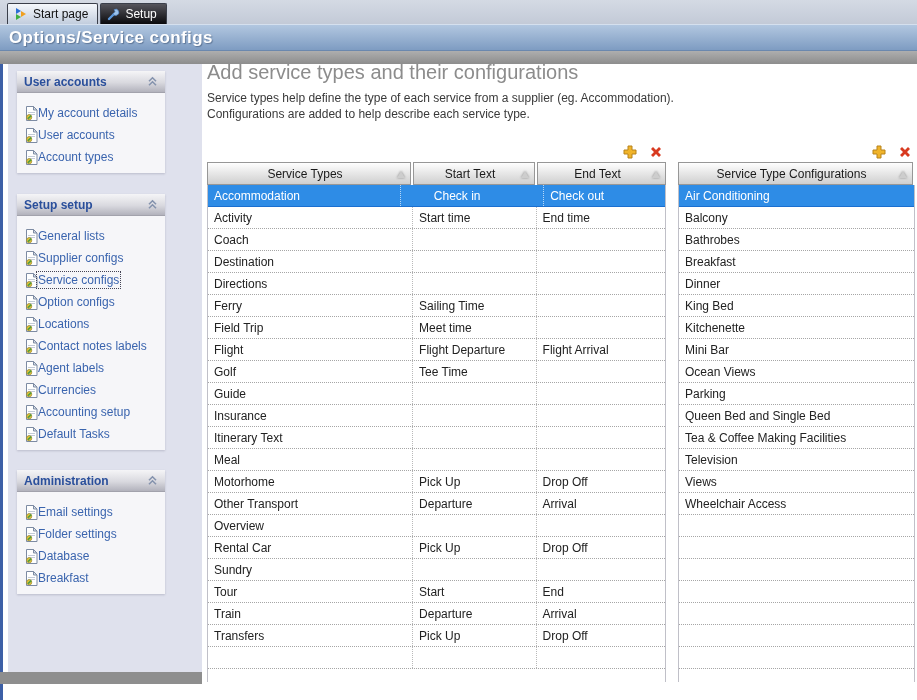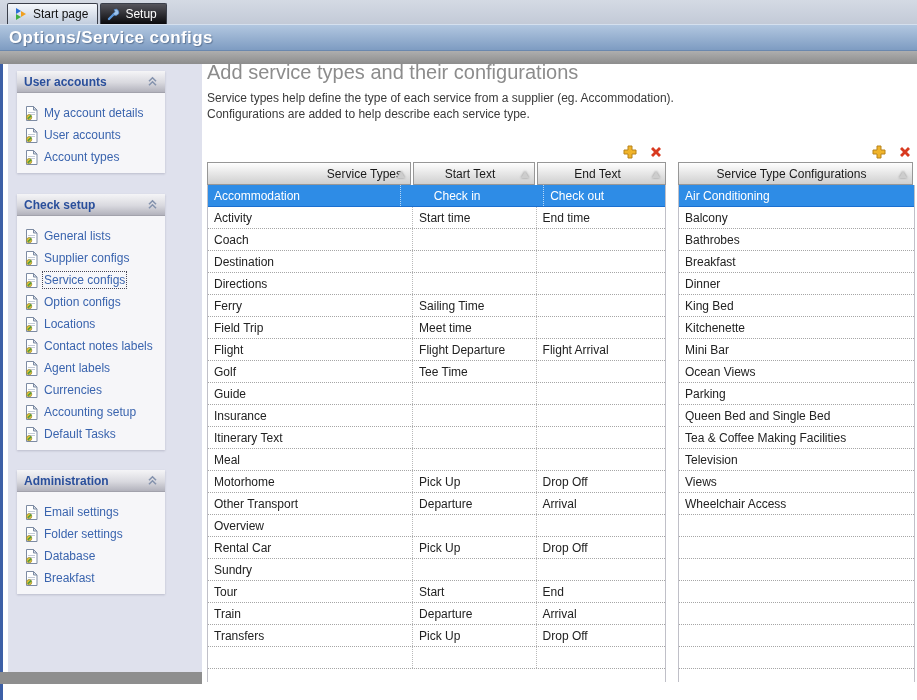--- a/index.html
+++ b/index.html
@@ -52,21 +52,21 @@
 
   .panel { position:absolute; left:17px; width:148px; background:#f6f6f9; box-shadow:0 1px 2px rgba(120,120,140,.35); }
   .panel-header {
     height:22px; display:flex; align-items:center; padding:0 7px;
     background: linear-gradient(#f5f5f7 0%, #d9d9df 55%, #b2b2bc 100%);
     border-bottom:1px solid #a2a2ac;
     color:#2a4f9b; font-weight:bold; font-size:12px; cursor:default;
   }
   .panel-collapse { margin-left:auto; cursor:pointer; display:flex; }
   .panel-body { padding:9px 0 5px 0; }
-  .panel-item { height:22px; display:flex; align-items:center; gap:6px; padding-left:8px; color:#3a64ae; cursor:pointer; white-space:nowrap; }
+  .panel-item { height:22px; display:flex; align-items:center; padding-left:8px; color:#3a64ae; cursor:pointer; white-space:nowrap; }
   .panel-item .label { font-size:12px; }
   .panel-item.focused .label { outline:1px dotted #445; outline-offset:1px; }
 
   .panel-useraccounts { top:23px; }
   .panel-datasetup    { top:146px; }
   .panel-admin        { top:422px; }
 
   
   .main-heading { position:absolute; left:207px; top:13px; font-size:20px; color:#8c8c8c; }
   .main-desc { position:absolute; left:207px; top:42px; font-size:12px; color:#3a3a3a; line-height:16px; }
@@ -182,21 +182,21 @@
     <circle cx="4.2" cy="11.2" r="2.6" fill="#e8c63e" stroke="#8a7a20" stroke-width="0.6"></circle>
     <path d="M3 12.6 L6.2 9.6" stroke="#4f9e3f" stroke-width="1.6"></path>
   </svg>
 <span class="label">Account types</span>
         </div>
       </div>
   </div>
 
   <div class="panel panel-datasetup">
     <div class="panel-header">
-      <span>Check setup</span>
+      <span>Setup setup</span>
       <span class="panel-collapse">
         <svg width="11" height="11" viewBox="0 0 11 11">
             <path d="M2 5.2 L5.5 1.8 L9 5.2 M2 9.2 L5.5 5.8 L9 9.2" fill="none" stroke="#8593ad" stroke-width="1.6"></path>
           </svg>
       </span>
     </div>
     <div class="panel-body">
         <div class="panel-item">
   <svg width="13" height="15" viewBox="0 0 13 15">
     <path d="M1.5 .5 H8.5 L12 4 V14.5 H1.5 Z" fill="#ffffff" stroke="#7d8ba3"></path>
@@ -380,21 +380,21 @@
           <path d="M5 1 H9 V5 H13 V9 H9 V13 H5 V9 H1 V5 H5 Z" fill="#f0b42a" stroke="#b8831a" stroke-width="1"></path>
         </svg>
       </span>
       <span class="tool-btn">
         <svg width="14" height="14" viewBox="0 0 14 14">
           <path d="M2 4 L4 2 L7 5 L10 2 L12 4 L9 7 L12 10 L10 12 L7 9 L4 12 L2 10 L5 7 Z" fill="#d83a20"></path>
         </svg>
       </span>
     </div>
     <div class="grid-header">
-        <div class="hcell" style="width: 204px; justify-content: flex-end;">
+        <div class="hcell" style="width: 204px;">
           <span class="hlabel">Service Types</span>
           <span class="sort-tri"></span>
         </div>
         <div class="hcell" style="width: 122px;">
           <span class="hlabel">Start Text</span>
           <span class="sort-tri"></span>
         </div>
         <div class="hcell" style="width: 129px;">
           <span class="hlabel">End Text</span>
           <span class="sort-tri"></span>

